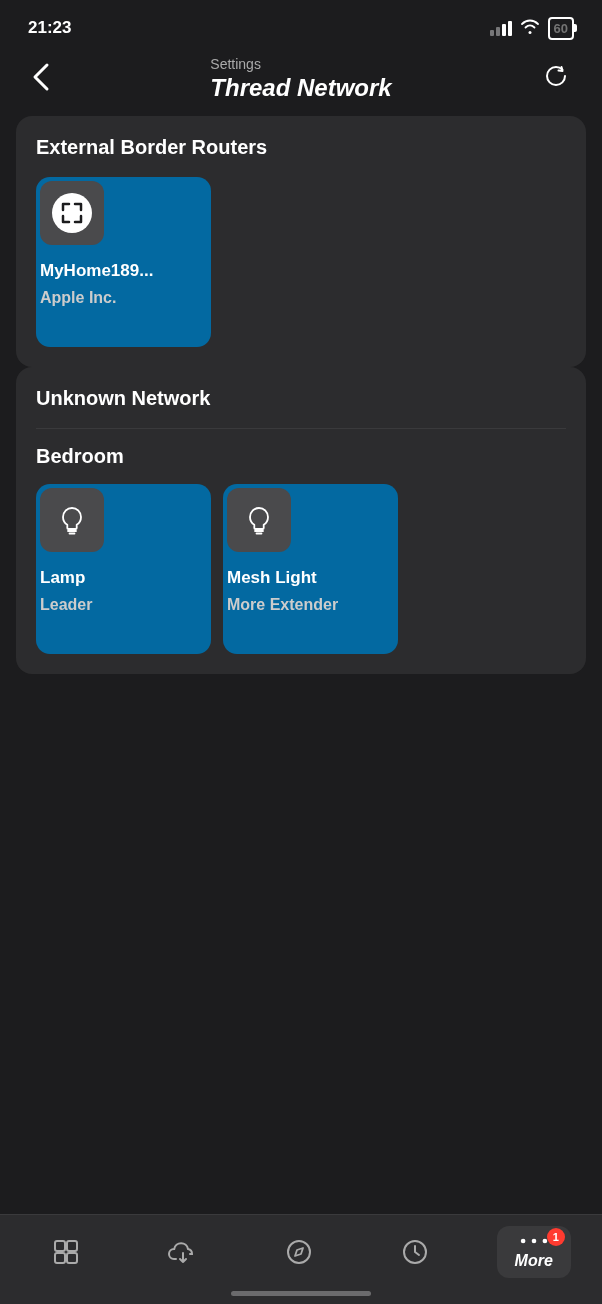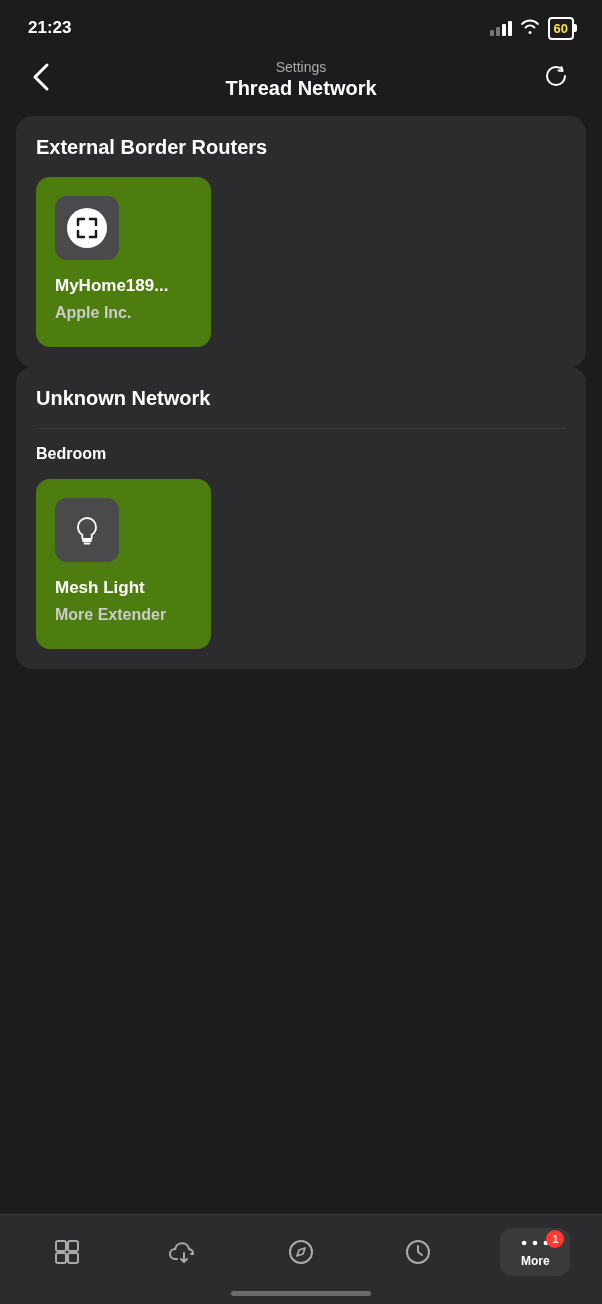--- a/index.html
+++ b/index.html
@@ -49,21 +49,21 @@
     .wifi-icon {
       font-size: 16px;
       color: #fff;
     }
     .battery {
       display: flex;
       align-items: center;
       gap: 2px;
       font-size: 13px;
       font-weight: 600;
-      color: #fde047;
+      color: #737373;
       border: 2px solid #fff;
       border-radius: 4px;
       padding: 2px 4px;
       position: relative;
     }
     .battery::after {
       content: '';
       position: absolute;
       right: -5px;
       top: 50%;
@@ -79,32 +79,32 @@
       display: flex;
       align-items: center;
       justify-content: space-between;
       padding: 8px 24px 16px;
       position: relative;
     }
     .header-center {
       position: absolute;
       left: 50%;
       transform: translateX(-50%);
-      text-align: center;
     }
     .header-settings-label {
       font-size: 14px;
       color: #aaa;
       display: block;
       margin-bottom: 2px;
     }
     .header-title {
-      font-size: 20px;
+      font-size: 24px;
       font-weight: 700;
       color: #fff;
+      font-style: italic;
     }
     .back-btn {
       background: none;
       border: none;
       color: #fff;
       font-size: 26px;
       cursor: pointer;
       padding: 4px 8px;
       line-height: 1;
     }
@@ -142,23 +142,23 @@
     }
 
     
     .device-grid {
       display: flex;
       flex-wrap: wrap;
       gap: 12px;
     }
 
     .device-item {
-      background: #4d7c0f;
+      background: #0369a1;
       border-radius: 14px;
-      padding: 19px;
+      padding: 4px;
       width: 175px;
       min-height: 170px;
       display: flex;
       flex-direction: column;
       gap: 8px;
     }
     .device-icon-wrap {
       background: #4a4a4c;
       border-radius: 12px;
       width: 64px;
@@ -225,22 +225,23 @@
       padding: 6px 12px;
       border-radius: 12px;
     }
     .tab-item.tab-more {
       background: #3a3a3c;
       border-radius: 12px;
       padding: 8px 18px;
       position: relative;
     }
     .tab-label {
-      font-size: 12px;
+      font-size: 16px;
       color: #aaa;
+      font-style: italic;
     }
     .tab-more .tab-label {
       color: #fff;
       font-weight: 600;
     }
     .tab-badge {
       position: absolute;
       top: 2px;
       right: 6px;
       background: #ff3b30;
@@ -335,23 +336,34 @@
         </div>
         <div class="device-name">MyHome189...</div>
         <div class="device-sub">Apple Inc.</div>
       </div>
     </div>
   </div>
 
   <div class="card">
     <div class="card-title">Unknown Network</div>
     <hr class="section-divider">
-    <div class="card-title" style="font-size:16px; margin-bottom:16px;">Bedroom</div>
+    <div class="card-title" style="font-size:20px; margin-bottom:16px;">Bedroom</div>
     <div class="device-grid">
 
+      <div class="device-item">
+        <div class="device-icon-wrap">
+          <svg class="bulb-svg" viewBox="0 0 36 36" fill="none">
+            <path d="M18 6C13.03 6 9 10.03 9 15c0 3.27 1.72 6.14 4.3 7.8V26a1 1 0 0 0 1 1h7.4a1 1 0 0 0 1-1v-3.2C25.28 21.14 27 18.27 27 15c0-4.97-4.03-9-9-9z" stroke="white" stroke-width="1.8" stroke-linejoin="round" fill="none"></path>
+            <path d="M14 29 h8" stroke="white" stroke-width="1.8" stroke-linecap="round"></path>
+            <path d="M15.5 31.5 h5" stroke="white" stroke-width="1.8" stroke-linecap="round"></path>
+          </svg>
+        </div>
+        <div class="device-name">Lamp</div>
+        <div class="device-sub">Leader</div>
+      </div>
 
       <div class="device-item">
         <div class="device-icon-wrap">
           <svg class="bulb-svg" viewBox="0 0 36 36" fill="none">
             <path d="M18 6C13.03 6 9 10.03 9 15c0 3.27 1.72 6.14 4.3 7.8V26a1 1 0 0 0 1 1h7.4a1 1 0 0 0 1-1v-3.2C25.28 21.14 27 18.27 27 15c0-4.97-4.03-9-9-9z" stroke="white" stroke-width="1.8" stroke-linejoin="round" fill="none"></path>
             <path d="M14 29 h8" stroke="white" stroke-width="1.8" stroke-linecap="round"></path>
             <path d="M15.5 31.5 h5" stroke="white" stroke-width="1.8" stroke-linecap="round"></path>
           </svg>
         </div>
         <div class="device-name">Mesh Light</div>

